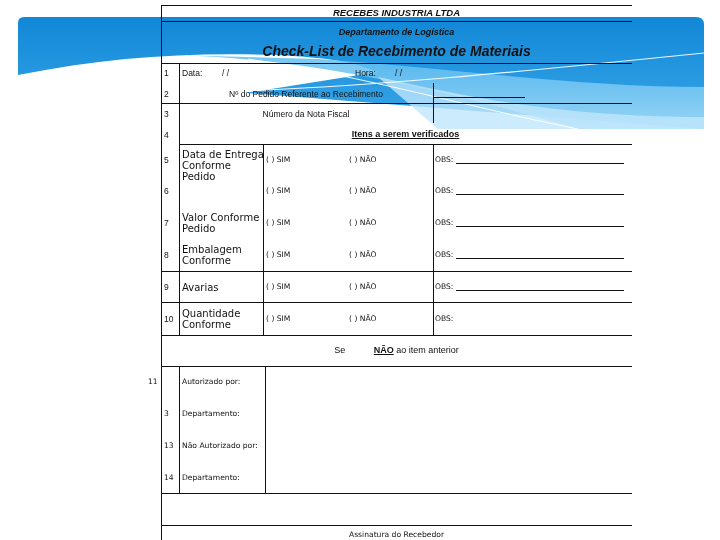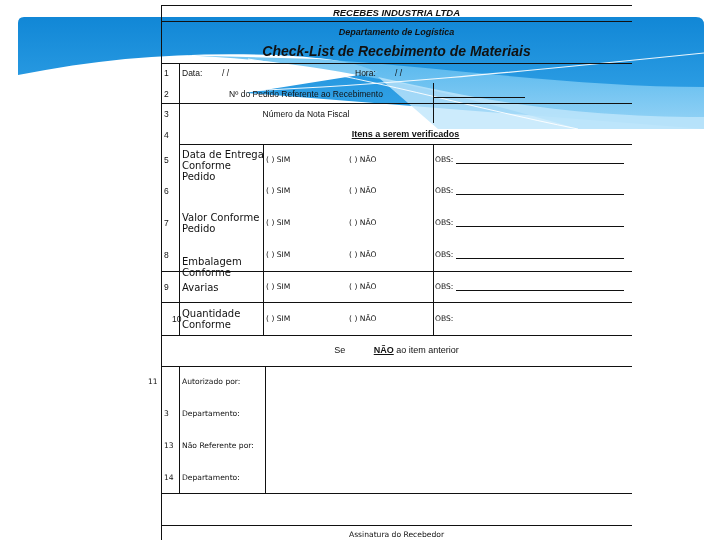--- a/index.html
+++ b/index.html
@@ -90,36 +90,36 @@
   <div class="obs-line" style="left:456px;top:194px;width:168px;"></div>
 
   <div class="t" style="left:164px;top:218px;">7</div>
   <div class="t cell-lbl" style="left:182px;top:212px;">Valor Conforme Pedido</div>
   <div class="t opt" style="left:266px;top:218px;">(  ) SIM</div>
   <div class="t opt" style="left:349px;top:218px;">(  ) NÃO</div>
   <div class="t opt" style="left:435px;top:218px;">OBS:</div>
   <div class="obs-line" style="left:456px;top:226px;width:168px;"></div>
 
   <div class="t" style="left:164px;top:250px;">8</div>
-  <div class="t cell-lbl" style="left:182px;top:256px;">Embalagem Conforme</div>
+  <div class="t cell-lbl" style="left:182px;top:244px;">Embalagem Conforme</div>
   <div class="t opt" style="left:266px;top:250px;">(  ) SIM</div>
   <div class="t opt" style="left:349px;top:250px;">(  ) NÃO</div>
   <div class="t opt" style="left:435px;top:250px;">OBS:</div>
   <div class="obs-line" style="left:456px;top:258px;width:168px;"></div>
   <div class="hl" style="left:161px;top:271px;width:471px;"></div>
 
   <div class="t" style="left:164px;top:282px;">9</div>
   <div class="t cell-lbl" style="left:182px;top:282px;">Avarias</div>
   <div class="t opt" style="left:266px;top:282px;">(  ) SIM</div>
   <div class="t opt" style="left:349px;top:282px;">(  ) NÃO</div>
   <div class="t opt" style="left:435px;top:282px;">OBS:</div>
   <div class="obs-line" style="left:456px;top:290px;width:168px;"></div>
   <div class="hl" style="left:161px;top:302px;width:471px;"></div>
 
-  <div class="t" style="left:172px;top:314px;">10</div>
+  <div class="t" style="left:164px;top:314px;">10</div>
   <div class="t cell-lbl" style="left:182px;top:308px;">Quantidade Conforme</div>
   <div class="t opt" style="left:266px;top:314px;">(  ) SIM</div>
   <div class="t opt" style="left:349px;top:314px;">(  ) NÃO</div>
   <div class="t opt" style="left:435px;top:314px;">OBS:</div>
   <div class="hl" style="left:161px;top:335px;width:471px;"></div>
 
   <div class="t c" style="left:161px;top:345px;width:471px;font-size:9px;">
     <span>Se</span>
     <span class="b u">NÃO</span>
     <span>ao item anterior</span>
@@ -127,21 +127,21 @@
   <div class="hl" style="left:161px;top:366px;width:471px;"></div>
 
   <div class="vl" style="left:179px;top:366px;height:127px;"></div>
   <div class="vl" style="left:265px;top:366px;height:127px;"></div>
 
   <div class="t opt" style="left:148px;top:377px;">11</div>
   <div class="t opt" style="left:182px;top:377px;">Autorizado por:</div>
   <div class="t opt" style="left:164px;top:409px;">3</div>
   <div class="t opt" style="left:182px;top:409px;">Departamento:</div>
   <div class="t opt" style="left:164px;top:441px;">13</div>
-  <div class="t opt" style="left:182px;top:441px;">Não Referente por:</div>
+  <div class="t opt" style="left:182px;top:441px;">Não Autorizado por:</div>
   <div class="t opt" style="left:164px;top:473px;">14</div>
   <div class="t opt" style="left:182px;top:473px;">Departamento:</div>
 
   <div style="position:absolute;left:266px;top:367px;width:366px;height:125px;"></div>
 
   <div class="hl" style="left:161px;top:493px;width:471px;"></div>
   <div style="position:absolute;left:162px;top:494px;width:470px;height:30px;"></div>
   <div class="hl" style="left:161px;top:525px;width:471px;"></div>
   <div class="t c opt" style="left:161px;top:530px;width:471px;">Assinatura do Recebedor</div>
 </div>

